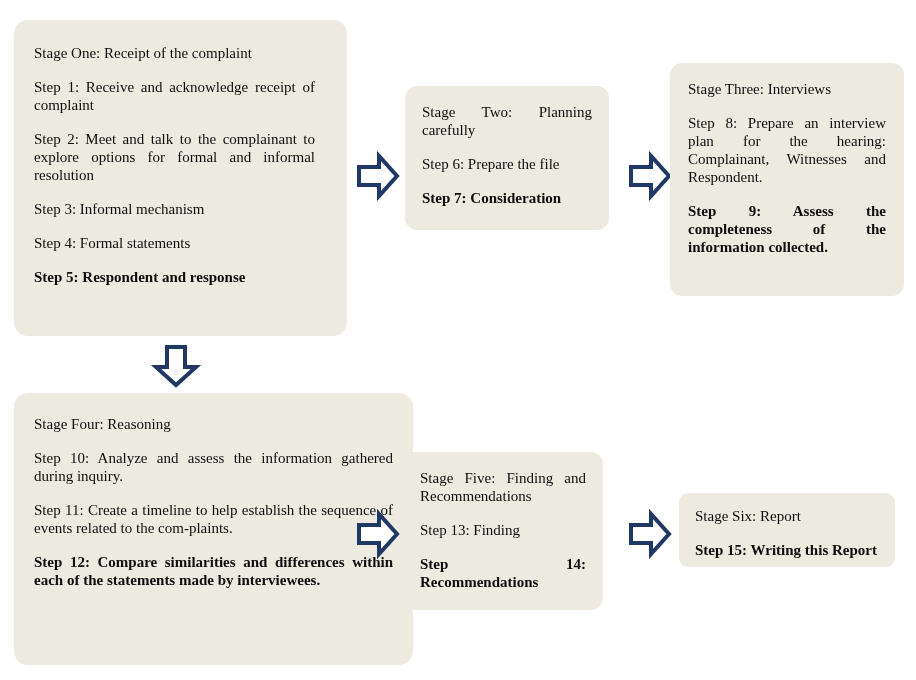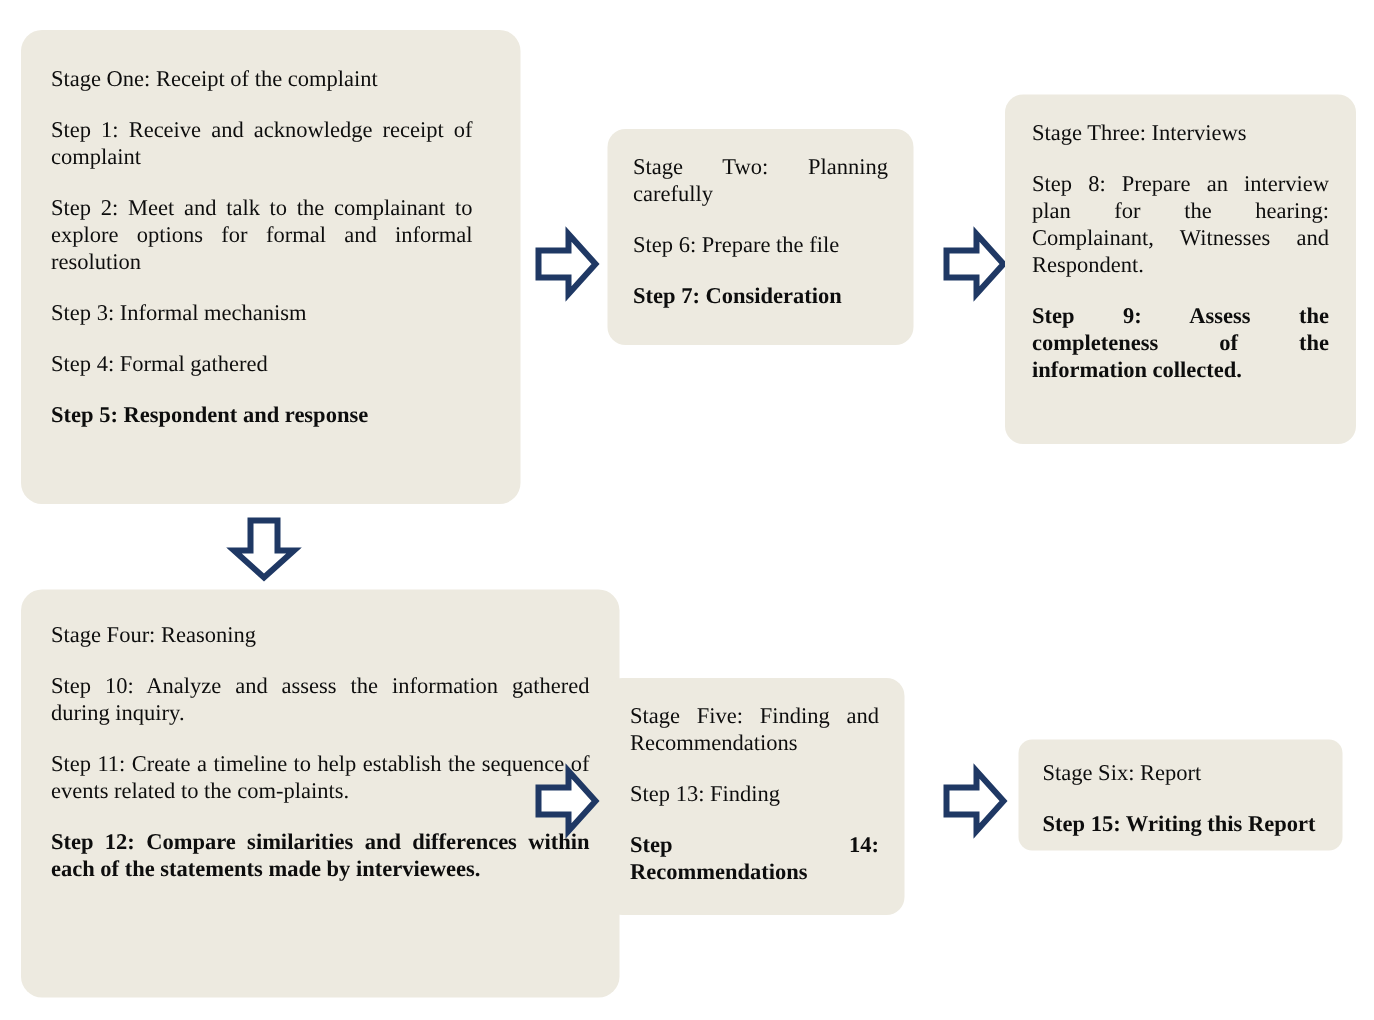--- a/index.html
+++ b/index.html
@@ -106,21 +106,21 @@
 <body>
 
 <div id="canvas">
 
   <div class="stage-box" id="stage-one">
     <div class="lines">
       <p class="line">Stage One: Receipt of the complaint</p>
       <p class="line">Step 1: Receive and acknowledge receipt of complaint</p>
       <p class="line">Step 2: Meet and talk to the complainant to explore options for formal and informal resolution</p>
       <p class="line">Step 3: Informal mechanism</p>
-      <p class="line">Step 4: Formal gathered</p>
+      <p class="line">Step 4: Formal statements</p>
       <p class="line">Step 5: Respondent and response</p>
     </div>
   </div>
 
   <div class="arrow" id="arrow-one-two">
     <svg width="42" height="48" viewBox="0 0 42 48" aria-hidden="true">
       <polygon points="2,15 22,15 22,4 40,24 22,44 22,33 2,33" fill="#ffffff" stroke="#1F3864" stroke-width="4" stroke-linejoin="miter"></polygon>
     </svg>
   </div>
 

